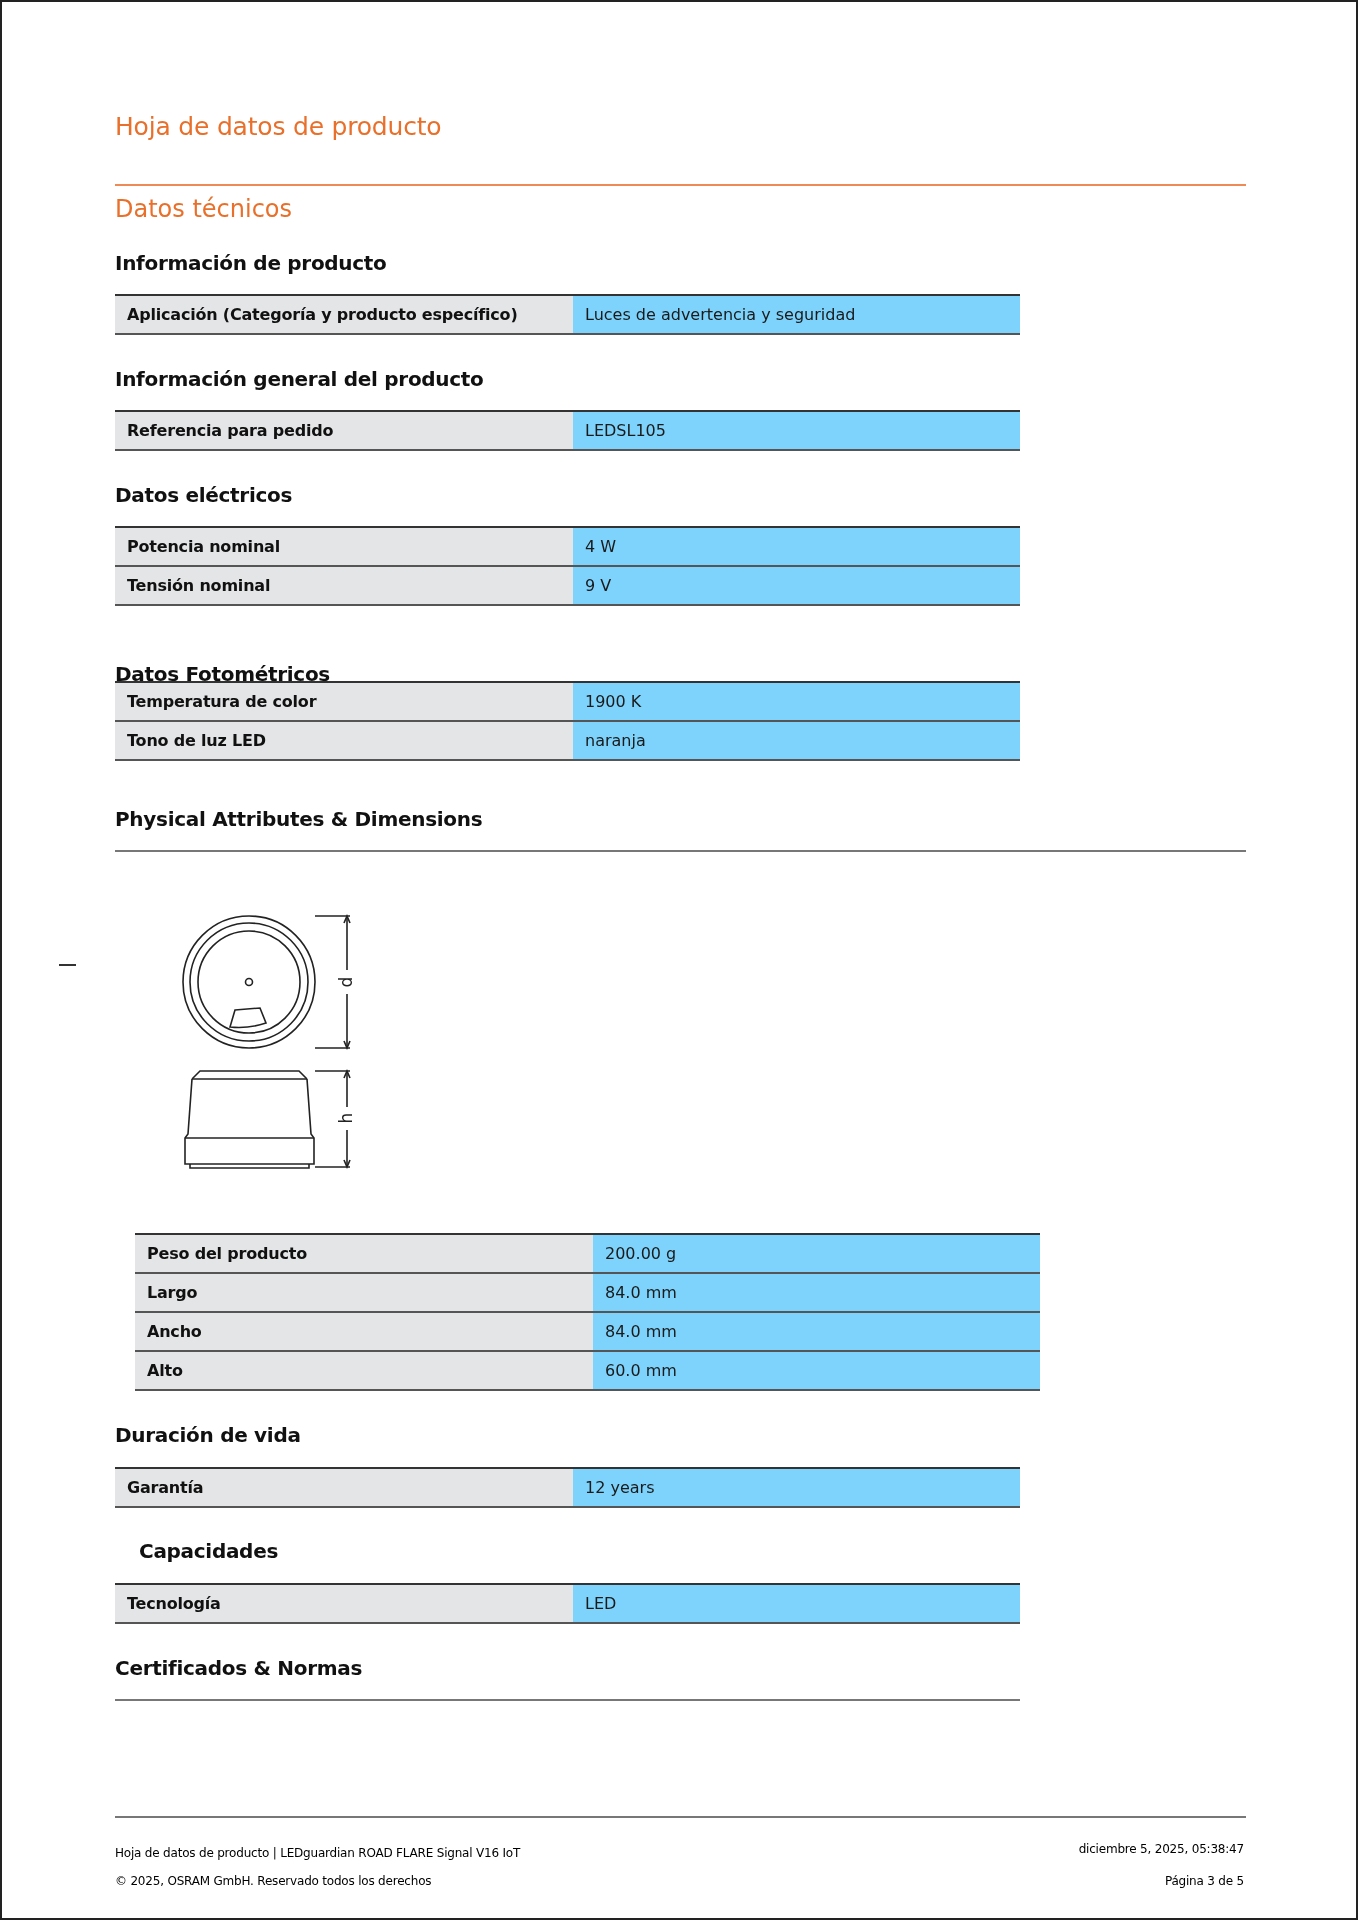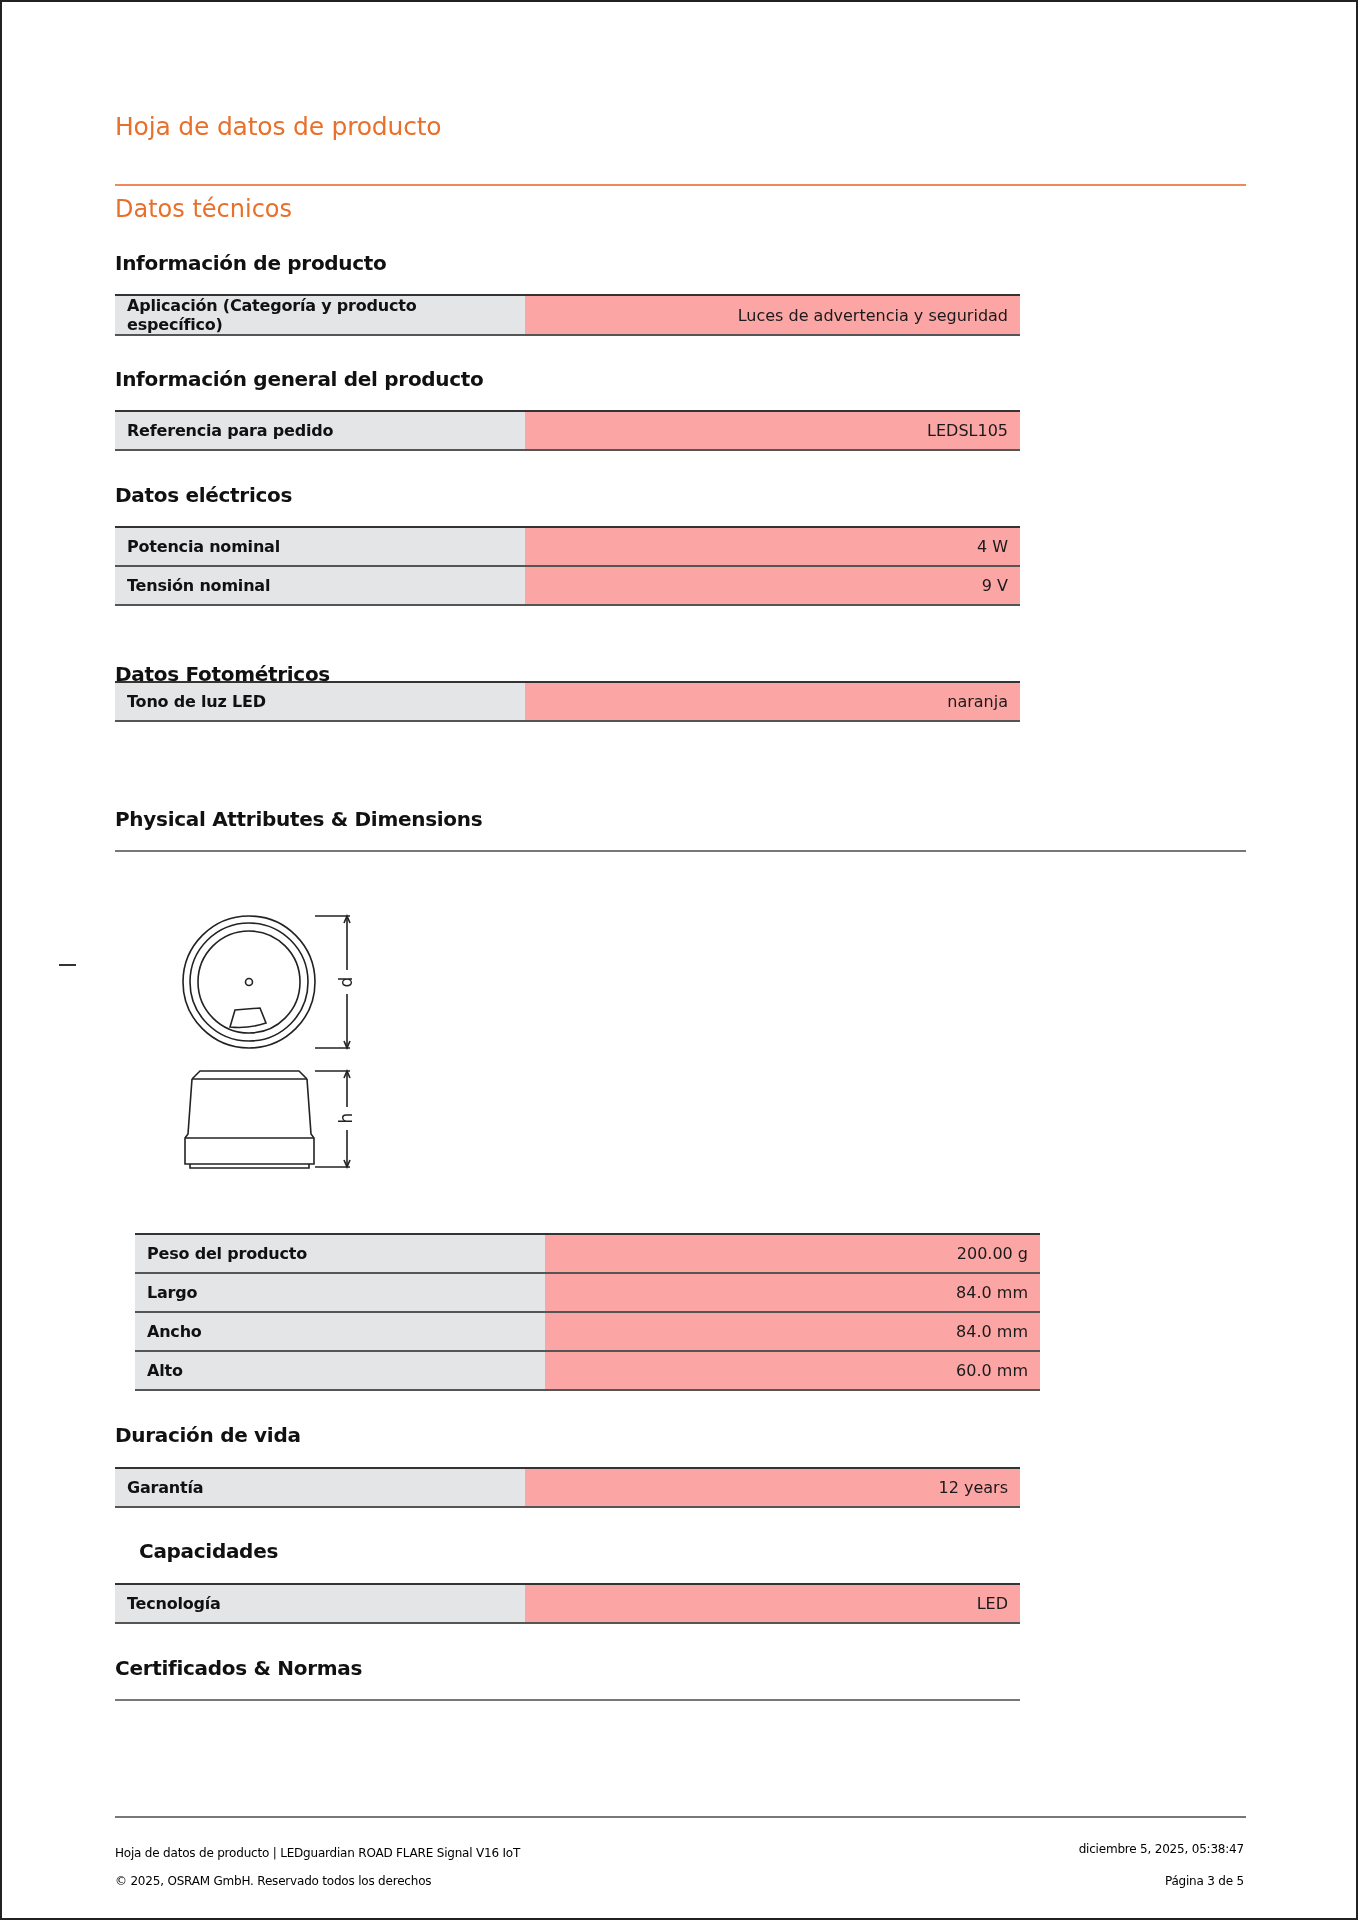--- a/index.html
+++ b/index.html
@@ -32,25 +32,25 @@
   .spec-table {
     position: absolute; left: 113px; width: 905px;
     border-collapse: collapse;
     border-top: 2px solid #333333;
   }
   .spec-table tr { height: 39px; border-bottom: 2px solid #555555; }
   .spec-table td {
     font-size: 16px; padding: 0 12px; vertical-align: middle;
   }
   .spec-table td.label {
-    width: 410px; background: #e4e5e7; font-weight: bold; color: #111;
+    width: 458px; background: #e4e5e7; font-weight: bold; color: #111;
     letter-spacing: -0.2px;
   }
   .spec-table td.value {
-    background: #fca5a5; color: #1a1a1a; text-align: right;
+    background: #7dd3fc; color: #1a1a1a;
   }
   .gray-rule {
     position: absolute; left: 113px; height: 2px; background: #777777;
   }
   .left-marker {
     position: absolute; left: 57px; top: 962px; width: 17px; height: 2px; background: #333;
   }
   .drawing {
     position: absolute; left: 160px; top: 900px; width: 220px; height: 280px;
   }
@@ -102,20 +102,24 @@
   <tr>
     <td class="label">Tensión nominal</td>
     <td class="value">9 V</td>
   </tr>
 </tbody>
   </table>
 
 <h2 class="group-heading" style="top:660px;">Datos Fotométricos</h2>
 <table class="spec-table" style="top:679px;">
   <tbody>
+      <tr>
+    <td class="label">Temperatura de color</td>
+    <td class="value">1900 K</td>
+  </tr>
   <tr>
     <td class="label">Tono de luz LED</td>
     <td class="value">naranja</td>
   </tr>
 </tbody>
   </table>
 
 <h2 class="group-heading" style="top:805px;">Physical Attributes &amp; Dimensions</h2>
 <div class="gray-rule" style="top:848px; width:1131px;"></div>
 

